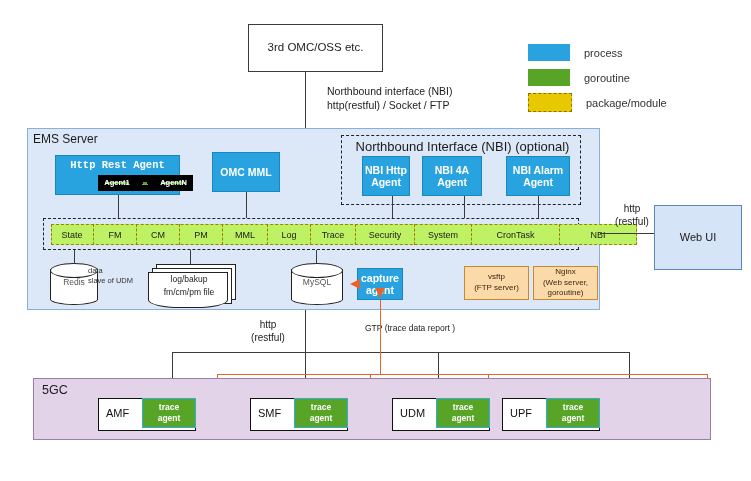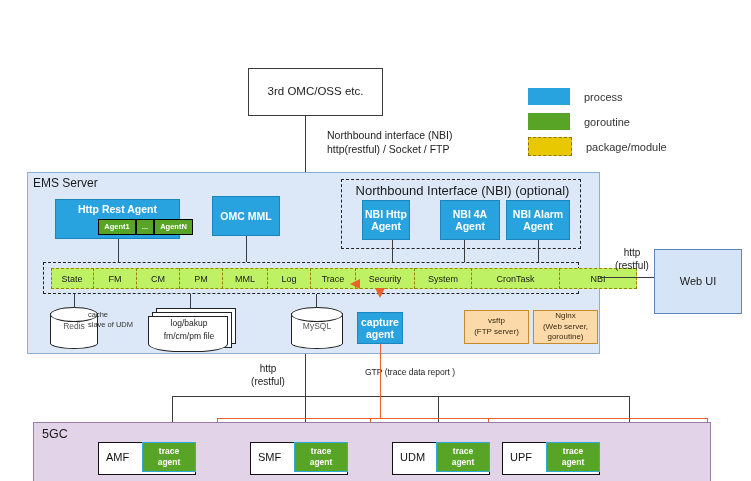--- a/index.html
+++ b/index.html
@@ -6,21 +6,21 @@
     margin: 0; padding: 0;
     background: #ffffff;
   }
   body {
     width: 751px; height: 481px;
     position: relative;
     font-family: "Liberation Sans", sans-serif;
     color: #1a1a1a;
     overflow: hidden;
   }
-  .abs { position: absolute; box-sizing: border-box; margin-top: 44px; }
+  .abs { position: absolute; box-sizing: border-box; }
   .ctr {
     display: flex; align-items: center; justify-content: center;
     text-align: center; line-height: 1.15;
   }
 
   
   #omc-oss {
     left: 248px; top: 24px; width: 135px; height: 48px;
     border: 1.5px solid #3b3b3b; background: #ffffff;
     font-size: 11.5px; color: #222;
@@ -53,43 +53,43 @@
   }
 
   
   .proc {
     background: #29a3e0; border: 1px solid #1a86bd;
     color: #ffffff; font-weight: bold; font-size: 10.5px;
   }
   #http-rest-agent { left: 55px; top: 155px; width: 125px; height: 40px; }
   #hra-title {
     left: 55px; top: 158px; width: 125px; height: 15px;
-    font-size: 10.5px; font-weight: bold; color: #fff;
+    font-size: 10.5px; font-weight: bold; color: #fff; font-family: Liberation Mono, monospace;
   }
   .goro {
-    background: #57a427; border: 1px solid #000000;
+    background: #57a427; border: 7px solid #000000;
     color: #ffffff; font-weight: bold; font-size: 7.5px;
   }
   #agent1 { left: 98px; top: 175px; width: 38px; height: 16px; }
   #agentdots { left: 136px; top: 175px; width: 18px; height: 16px; }
   #agentn { left: 154px; top: 175px; width: 39px; height: 16px; }
 
   #omc-mml { left: 212px; top: 152px; width: 68px; height: 40px; }
 
   
   #nbi-group {
     left: 341px; top: 135px; width: 240px; height: 70px;
     border: 1.5px dashed #222; background: transparent;
   }
   #nbi-group-title {
     left: 350px; top: 139px; width: 225px;
     font-size: 13px; color: #1a1a1a; text-align: center;
   }
   #nbi-http { left: 362px; top: 156px; width: 48px; height: 40px; }
-  #nbi-4a   { left: 440px; top: 156px; width: 60px; height: 40px; }
+  #nbi-4a   { left: 422px; top: 156px; width: 60px; height: 40px; }
   #nbi-alarm{ left: 506px; top: 156px; width: 64px; height: 40px; }
 
   
   #pkg-wrap {
     left: 43px; top: 218px; width: 536px; height: 32px;
     border: 1.5px dashed #222;
   }
   #pkg-bar {
     left: 51px; top: 224px; height: 21px;
     display: flex;
@@ -289,21 +289,21 @@
     <div id="pkg-bar-outer-border"></div>
   </div>
 
 <div class="abs cyl" id="redis">
   <div class="cyl-body"></div>
   <div class="cyl-top"></div>
   <div class="cyl-label">Redis</div>
 </div>
 <div class="abs ln-v" style="left:74px; top:250px; height:14px;"></div>
 <div class="abs" id="cache-note">
-  <div>cache</div>
+  <div>data</div>
   <div>slave of UDM</div>
 </div>
 
 <div class="abs" id="docs">
   <div class="doc-sheet" id="doc3"></div>
   <div class="doc-sheet" id="doc2"></div>
   <div class="doc-sheet" id="doc1"></div>
 </div>
 <div class="abs" id="docs-text">
   <div>log/bakup</div>

